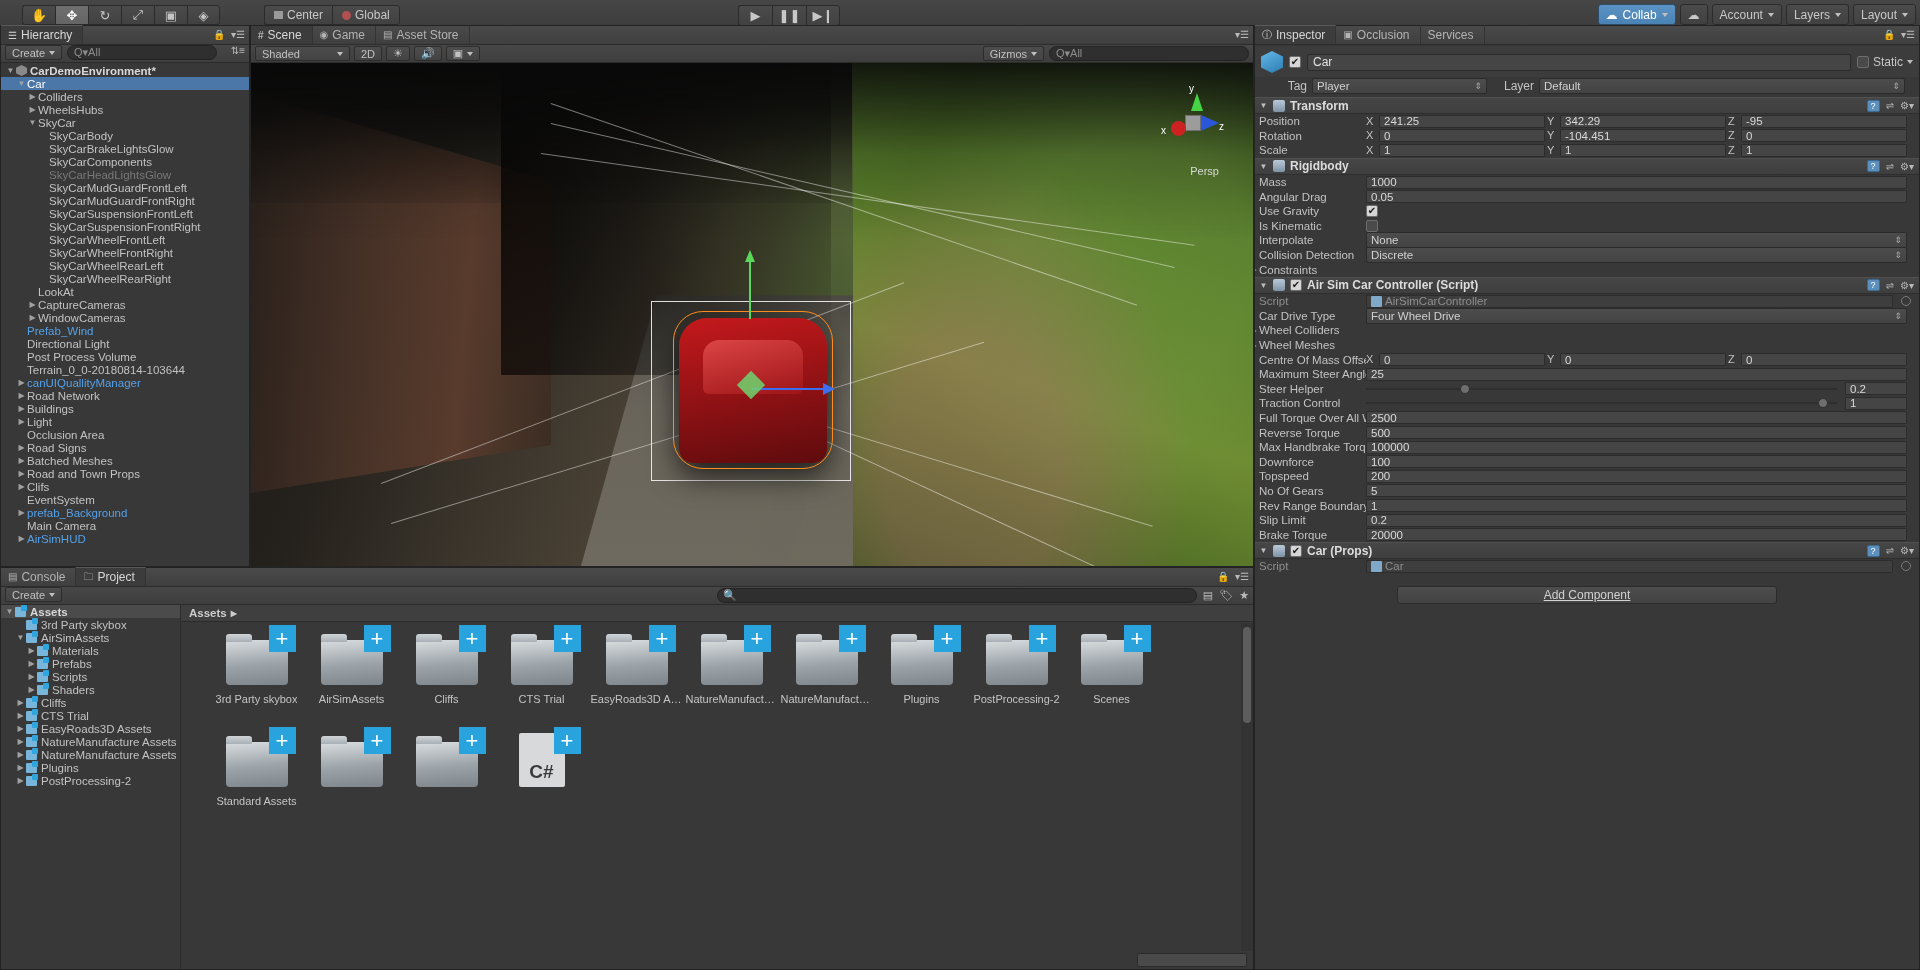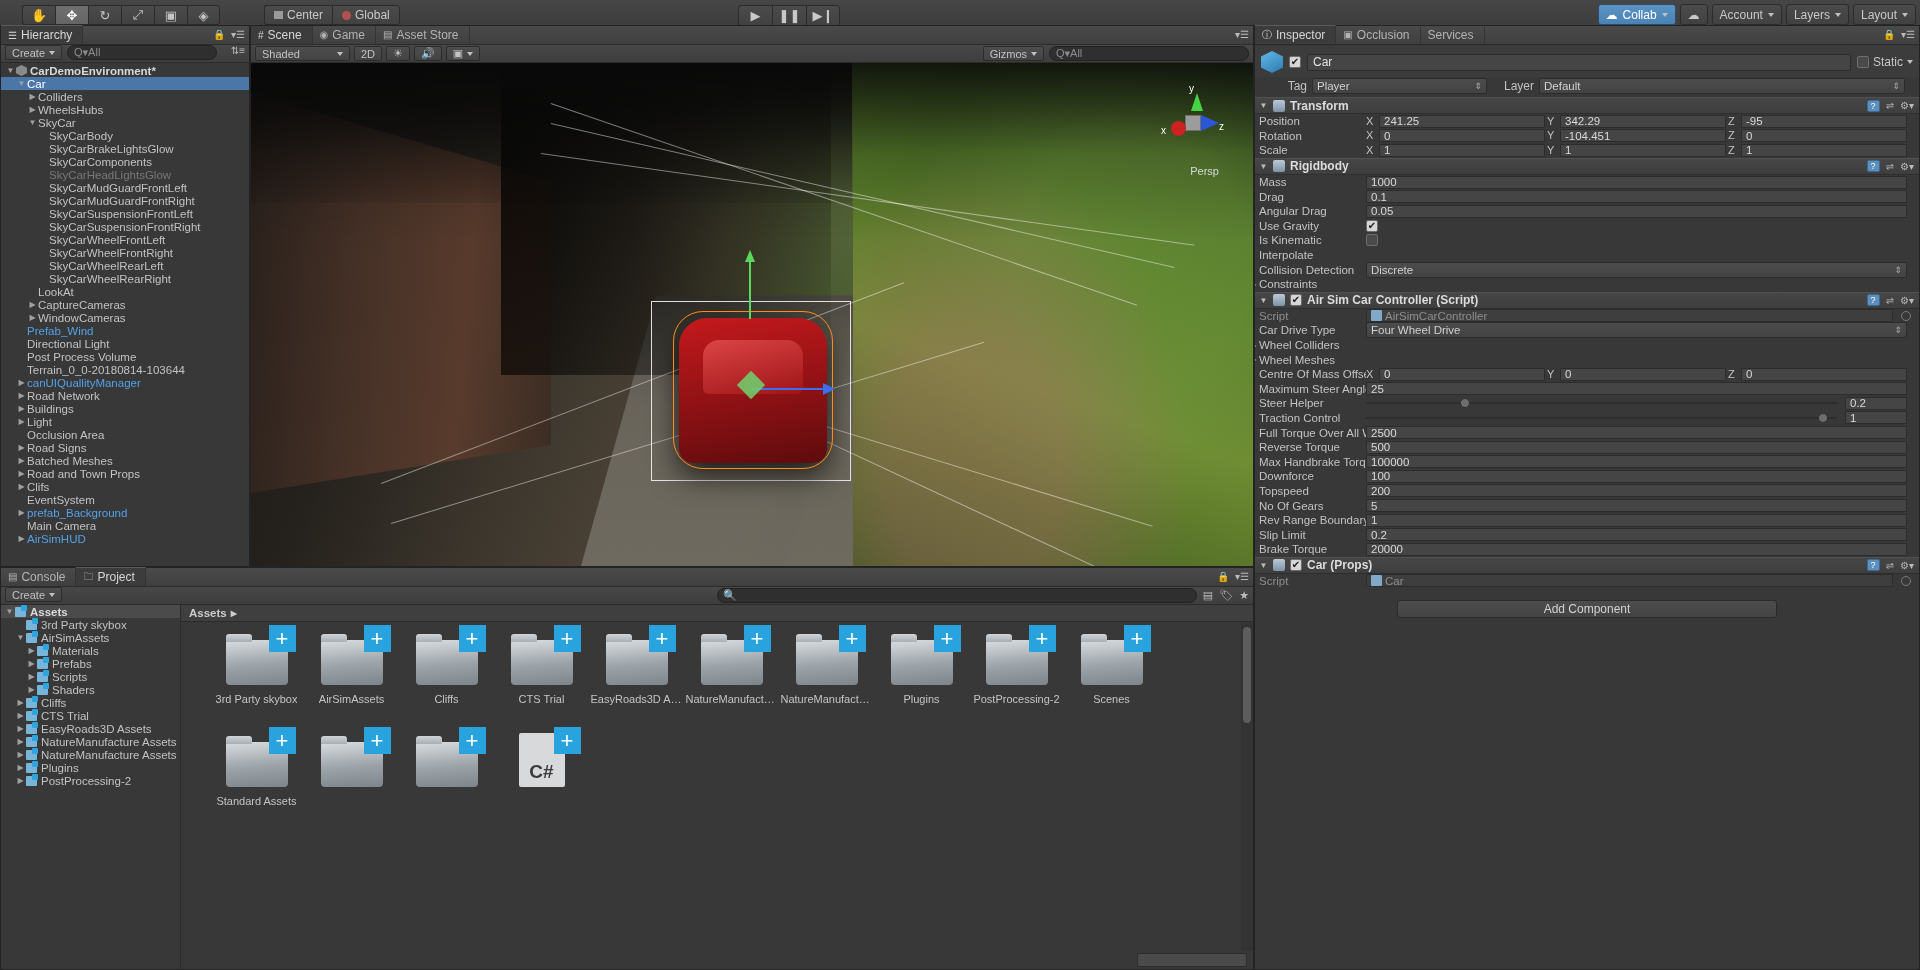--- a/index.html
+++ b/index.html
@@ -233,21 +233,21 @@
   .vec .vf{flex:1;height:13px;background:#454545;border:1px solid #2c2c2c;border-radius:1px;
     display:flex;align-items:center;padding-left:4px;font-size:11.5px;color:#d9d9d9;}
   .slider-wrap{flex:1;display:flex;align-items:center;gap:8px;margin-right:12px;}
   .track{flex:1;height:2px;background:#2e2e2e;position:relative;}
   .knob{position:absolute;top:-4px;width:10px;height:10px;background:#6e6e6e;border:1px solid #303030;border-radius:50%;}
   .snum{width:62px;height:13px;background:#454545;border:1px solid #2c2c2c;border-radius:1px;
     display:flex;align-items:center;padding-left:4px;font-size:11.5px;color:#d9d9d9;}
   .ddrow{flex:1;margin-right:12px;}
   .add-comp{margin: 12px auto 8px auto;width:380px;height:18px;background:linear-gradient(#4d4d4d,#434343);
     border:1px solid #2b2b2b;border-radius:3px;display:flex;align-items:center;justify-content:center;
-    font-size:12px;color:#d2d2d2;}
+    font-size:12px;color:#d2d2d2;text-decoration:underline;}
   .script-ico{width:11px;height:11px;background:#7fa8c9;border-radius:1px;margin-right:3px;flex:0 0 11px;}
   .radio-circle{width:10px;height:10px;border:1px solid #7a7a7a;border-radius:50%;margin-left:4px;flex:0 0 10px;}
 </style>
 </head>
 <body>
 
 <div class="app">
 
   <div class="toolbar">
     <div class="tool-group">
@@ -914,37 +914,36 @@
               <span class="hi-box">?</span>
               <span style="font-size:10px;">⇌</span>
               <span style="font-size:10px;">⚙▾</span>
             </div>
           </div>
           <div class="prow">
             <span class="pl">Mass</span>
             <span class="pfield">1000</span>
           </div>
           <div class="prow">
-            <span class="pl">Drag</span>
-            <span class="pfield">0.1</span>
-          </div>
-          <div class="prow">
             <span class="pl">Angular Drag</span>
             <span class="pfield">0.05</span>
           </div>
           <div class="prow">
             <span class="pl">Use Gravity</span>
             <span class="cb">✔</span>
           </div>
           <div class="prow">
             <span class="pl">Is Kinematic</span>
             <span class="cb off"></span>
           </div>
           <div class="prow">
             <span class="pl">Interpolate</span>
+            <span class="dd ddrow">
+              <span>None</span>
+            </span>
           </div>
           <div class="prow">
             <span class="pl">Collision Detection</span>
             <span class="dd ddrow">
               <span>Discrete</span>
             </span>
           </div>
           <div class="prow">
             <span class="arrow" style="margin-left: -11px;">▶</span>
             <span class="pl">Constraints</span>

